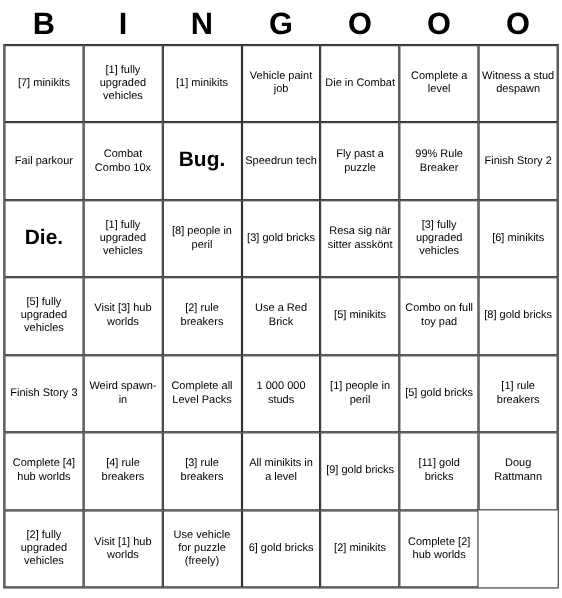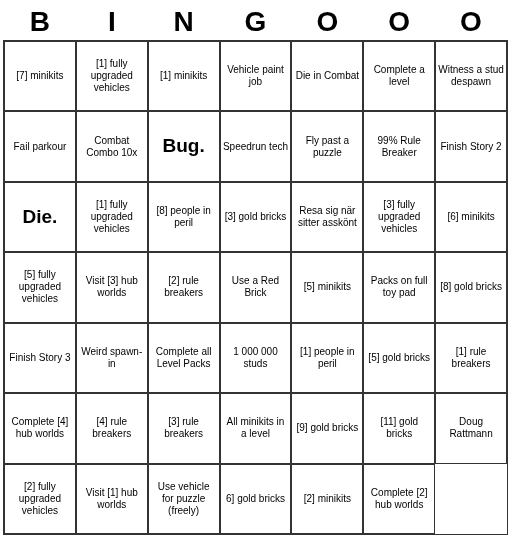--- a/index.html
+++ b/index.html
@@ -85,21 +85,21 @@
     <div class="cell">[8] people in peril</div>
     <div class="cell">[3] gold bricks</div>
     <div class="cell">Resa sig när sitter asskönt</div>
     <div class="cell">[3] fully upgraded vehicles</div>
     <div class="cell">[6] minikits</div>
     <div class="cell">[5] fully upgraded vehicles</div>
     <div class="cell">Visit [3] hub worlds</div>
     <div class="cell">[2] rule breakers</div>
     <div class="cell">Use a Red Brick</div>
     <div class="cell">[5] minikits</div>
-    <div class="cell">Packs on full toy pad</div>
+    <div class="cell">Combo on full toy pad</div>
     <div class="cell">[8] gold bricks</div>
     <div class="cell">Finish Story 3</div>
     <div class="cell">Weird spawn-in</div>
     <div class="cell">Complete all Level Packs</div>
     <div class="cell">1 000 000 studs</div>
     <div class="cell">[1] people in peril</div>
     <div class="cell">[5] gold bricks</div>
     <div class="cell">[1] rule breakers</div>
     <div class="cell">Complete [4] hub worlds</div>
     <div class="cell">[4] rule breakers</div>

